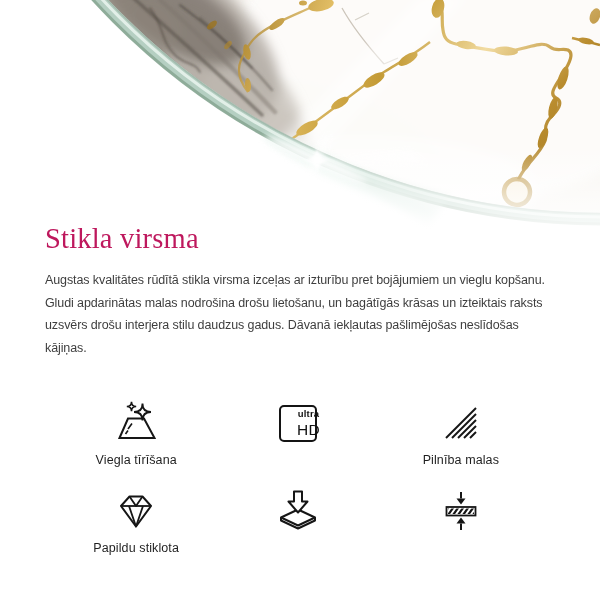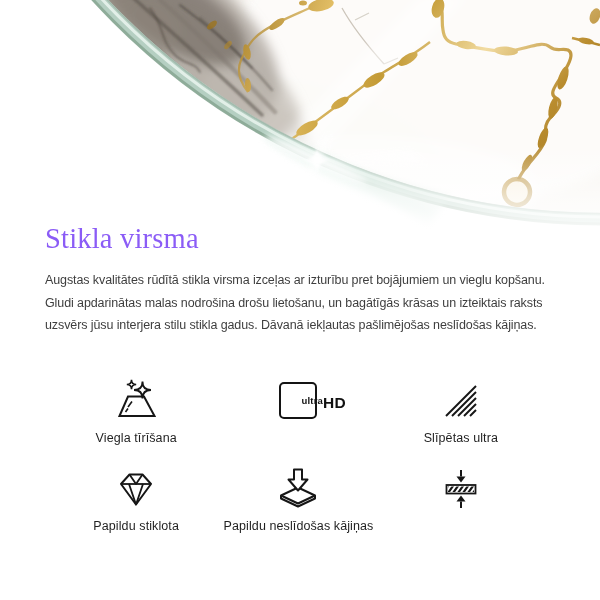--- a/index.html
+++ b/index.html
@@ -6,42 +6,42 @@
   body{
     width:600px;height:600px;overflow:hidden;position:relative;
     background:#ffffff;
     font-family:"Liberation Sans","DejaVu Sans",sans-serif;
   }
   .hero{position:absolute;top:0;left:0;width:600px;height:250px;}
   .hero svg{display:block;}
   .content{position:relative;padding:222px 48px 0 45px;}
   h1{
     margin:0;font-family:"Liberation Serif","DejaVu Serif",serif;
-    font-weight:400;font-size:28.5px;line-height:34px;color:#8b5cf6;letter-spacing:.2px;
+    font-weight:400;font-size:28.5px;line-height:34px;color:#be185d;letter-spacing:.2px;
   }
   .para{
     margin:13px 0 0;max-width:504px;
     font-size:12.5px;line-height:22.5px;color:#3e3e3e;letter-spacing:-0.1px;
   }
   .features{
     margin:42px 10px 0;display:grid;grid-template-columns:repeat(3,1fr);row-gap:22px;
   }
   .cell{display:flex;flex-direction:column;align-items:center;}
   .icon-wrap{height:44px;display:flex;align-items:center;justify-content:center;}
   .label{
     margin-top:8px;font-size:12.5px;line-height:14px;color:#1f1f1f;
     letter-spacing:.1px;text-align:left;white-space:nowrap;
   }
   .uhd-box{
     width:38px;height:37px;border:2.5px solid #141414;border-radius:5px;
-    display:flex;flex-direction:row;align-items:center;justify-content:space-between;
+    display:flex;flex-direction:column;align-items:center;justify-content:center;
     line-height:1;color:#111;background:#fff;box-sizing:border-box;padding-left:20px;
   }
   .uhd-ultra{font-size:9.5px;font-weight:600;letter-spacing:.2px;}
-  .uhd-hd{font-size:15.5px;font-weight:700;letter-spacing:.3px;margin-top:4px;}
+  .uhd-hd{font-size:15.5px;font-weight:400;letter-spacing:.3px;margin-top:4px;}
   .feat-svg{stroke:#161616;fill:none;stroke-width:2;}
 </style>
 </head>
 <body>
 
 <div class="hero">
   <svg width="600" height="250" viewBox="0 0 600 250" xmlns="http://www.w3.org/2000/svg">
     <defs>
       <linearGradient id="gold" gradientUnits="userSpaceOnUse" x1="230" y1="0" x2="600" y2="210">
         <stop offset="0" stop-color="#9c741f"></stop>
@@ -162,21 +162,21 @@
 
     <rect x="0" y="145" width="600" height="105" fill="url(#fadeWhite)"></rect>
   </svg>
 </div>
 
 <div class="content">
   <h1>
     <span style="display:block">Stikla virsma</span>
   </h1>
 
-  <p class="para">Augstas kvalitātes rūdītā stikla virsma izceļas ar izturību pret bojājumiem un vieglu kopšanu. Gludi apdarinātas malas nodrošina drošu lietošanu, un bagātīgās krāsas un izteiktais raksts uzsvērs jūsu interjera stilu stikla gadus. Dāvanā iekļautas pašlimējošas neslīdošas kājiņas.</p>
+  <p class="para">Augstas kvalitātes rūdītā stikla virsma izceļas ar izturību pret bojājumiem un vieglu kopšanu. Gludi apdarinātas malas nodrošina drošu lietošanu, un bagātīgās krāsas un izteiktais raksts uzsvērs drošu interjera stilu daudzus gadus. Dāvanā iekļautas pašlimējošas neslīdošas kājiņas.</p>
 
   <div class="features">
 
     <div class="cell">
       <div class="icon-wrap">
         <svg class="feat-svg" width="44" height="44" viewBox="0 0 44 44">
           <path d="M5.5,37 L14,17.5 L30,17.5 L40.5,37 Z"></path>
           <path d="M14,28 L18,22.5 M11.5,33 L14,29.5" stroke-width="1.6"></path>
           <path d="M28.5,2.5 Q28.5,11 37,11 Q28.5,11 28.5,19.5 Q28.5,11 20,11 Q28.5,11 28.5,2.5 Z" fill="#fff" stroke-width="1.8"></path>
           <path d="M17.5,0.8 Q17.5,5.5 22.2,5.5 Q17.5,5.5 17.5,10.2 Q17.5,5.5 12.8,5.5 Q17.5,5.5 17.5,0.8 Z" fill="#fff" stroke-width="1.6"></path>
@@ -197,21 +197,21 @@
     <div class="cell">
       <div class="icon-wrap">
         <svg class="feat-svg" width="44" height="44" viewBox="0 0 44 44" stroke-width="2.8">
           <path d="M7,37 L37,7"></path>
           <path d="M13,37 L37,13"></path>
           <path d="M19,37 L37,19"></path>
           <path d="M25,37 L37,25"></path>
           <path d="M31,37 L37,31"></path>
         </svg>
       </div>
-      <div class="label">Slīpētas ultra</div>
+      <div class="label">Pilnība malas</div>
     </div>
 
     <div class="cell">
       <div class="icon-wrap">
         <svg class="feat-svg" width="44" height="44" viewBox="0 0 44 44" stroke-linejoin="round">
           <path d="M7,17 L15.5,7.5 L28.5,7.5 L37,17 L22,37.5 Z"></path>
           <path d="M7,17 L37,17" stroke-width="1.8"></path>
           <path d="M15.5,7.5 L22,17 L28.5,7.5" stroke-width="1.8"></path>
           <path d="M15,17 L22,37.5 L29,17" stroke-width="1.8"></path>
         </svg>
@@ -220,21 +220,20 @@
     </div>
 
     <div class="cell">
       <div class="icon-wrap">
         <svg class="feat-svg" width="44" height="44" viewBox="0 0 44 44" stroke-linejoin="round">
           <path d="M5,28.5 L22,20.5 L39,28.5 L22,36.5 Z"></path>
           <path d="M5,28.5 L5,31.5 L22,39.5 L39,31.5 L39,28.5"></path>
           <path d="M18,2.5 L26,2.5 L26,12.5 L31.5,12.5 L22,23.5 L12.5,12.5 L18,12.5 Z" fill="#fff"></path>
         </svg>
       </div>
-      <div class="label">Papildu neslīdošas kājiņas</div>
     </div>
 
     <div class="cell">
       <div class="icon-wrap">
         <svg class="feat-svg" width="44" height="44" viewBox="0 0 44 44">
           <rect x="7.5" y="18" width="29" height="8.5" stroke-width="1.8"></rect>
           <g clip-path="url(#thkClip)" stroke-width="2.2">
             <path d="M3,27.5 L10,17.5 M8,27.5 L15,17.5 M13,27.5 L20,17.5 M18,27.5 L25,17.5 M23,27.5 L30,17.5 M28,27.5 L35,17.5 M33,27.5 L40,17.5"></path>
           </g>
           <clipPath id="thkClip">

